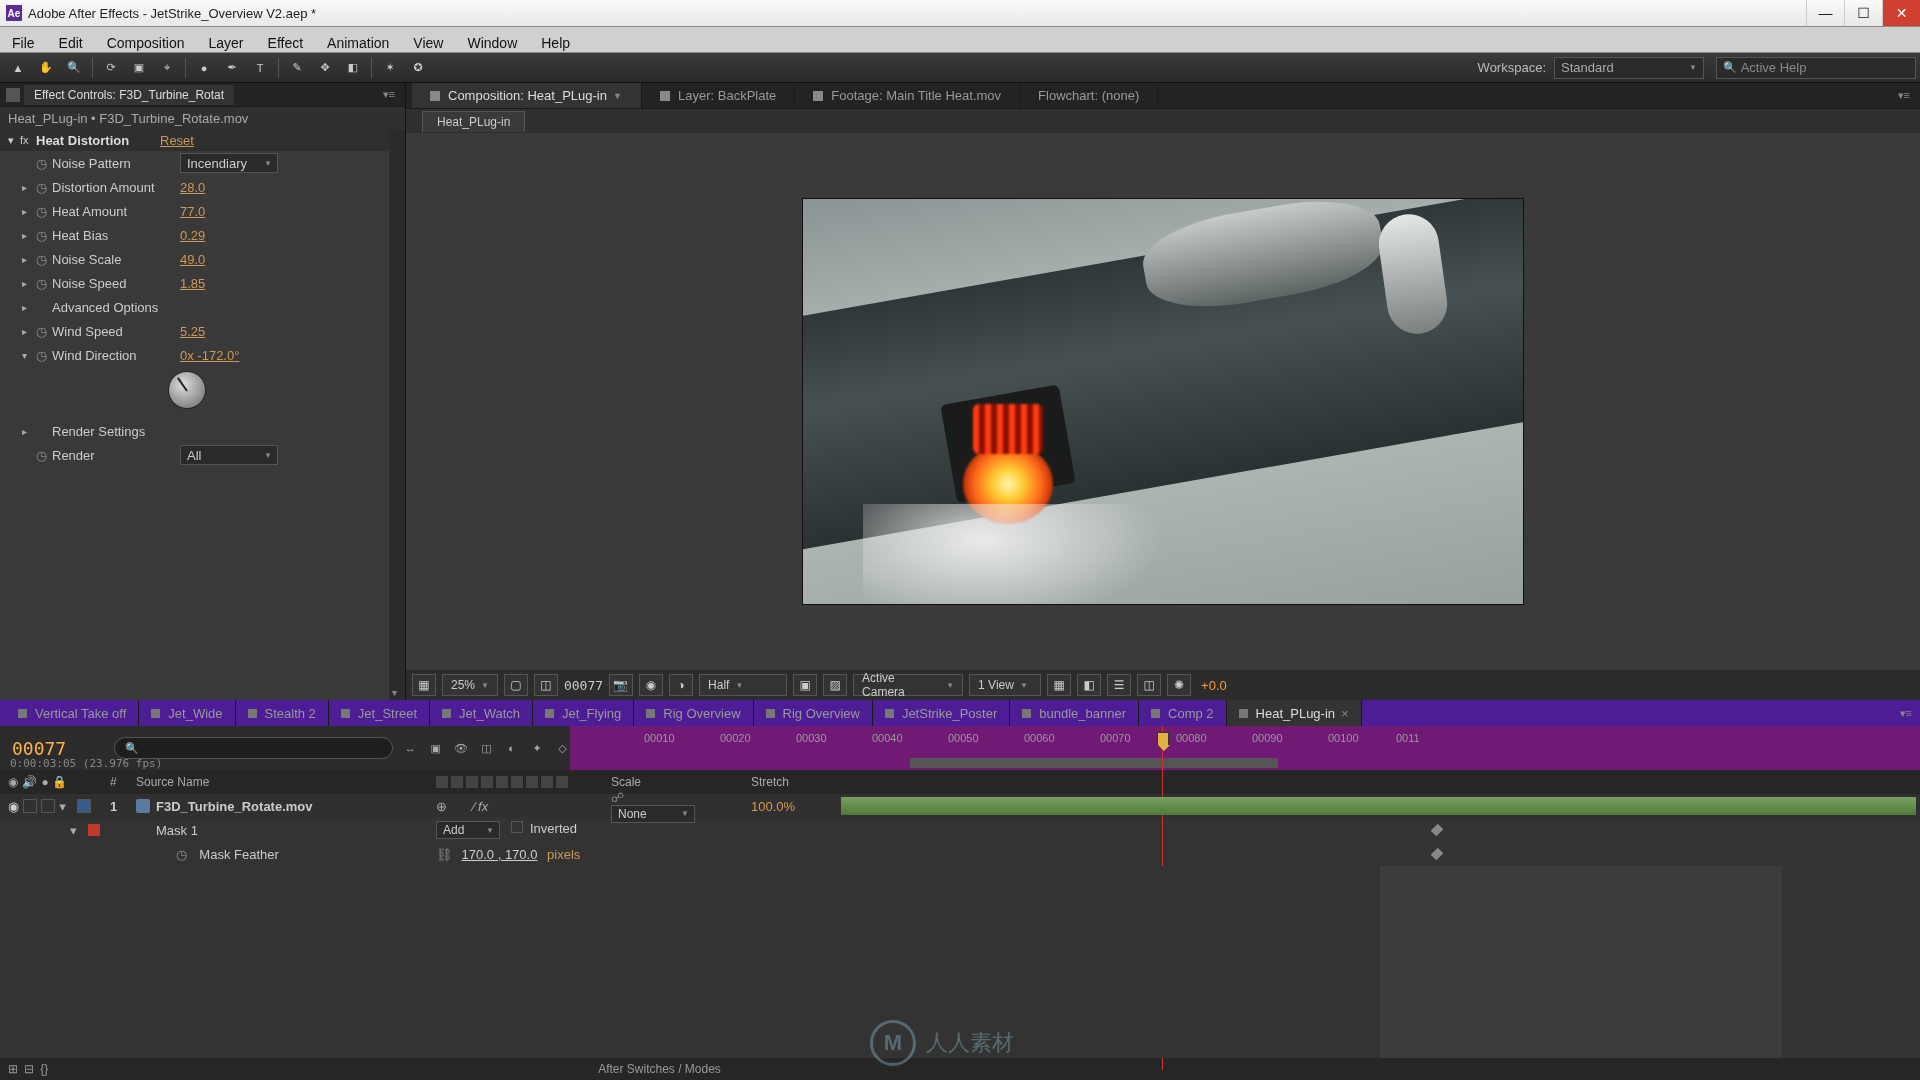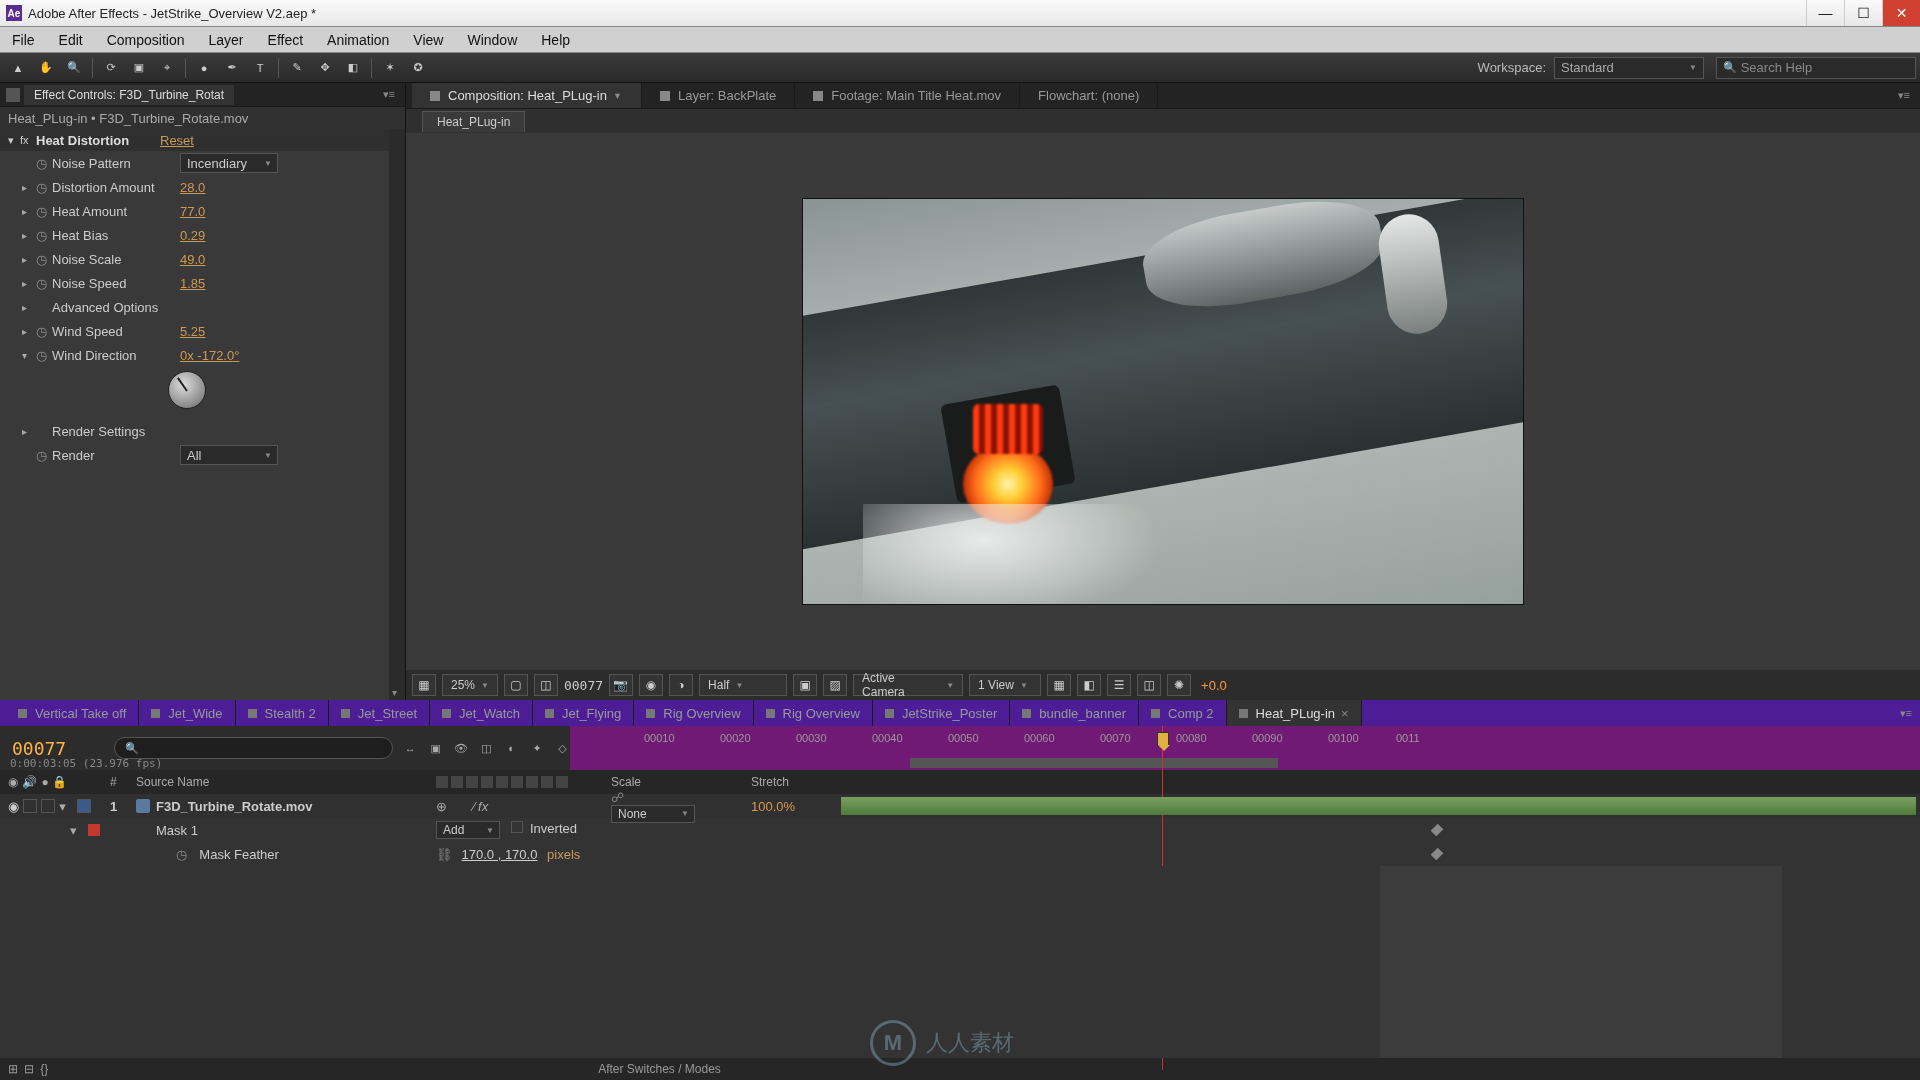--- a/index.html
+++ b/index.html
@@ -8,21 +8,21 @@
 
 .titlebar { height:27px; background:linear-gradient(#fafafa,#e8e8e8); display:flex; align-items:center; border-bottom:1px solid #888; }
 .titlebar .app-icon { width:16px; height:16px; background:#5c2d91; margin:0 6px; display:inline-flex; align-items:center; justify-content:center; color:#fff; font-weight:bold; font-size:10px;}
 .titlebar .title { color:#222; font-size:13px; flex:1; }
 .winbtns { display:flex; height:100%; }
 .winbtn { width:38px; display:flex; align-items:center; justify-content:center; border-left:1px solid #ccc; font-family:Arial; font-size:14px; color:#222;}
 .winbtn.close { background:#d04030; color:#fff; }
 
 
 .menubar { height:26px; background:#d0d0d0; display:flex; align-items:stretch; border-bottom:1px solid #888;}
-.menubar .mi { padding:9px 12px; display:flex; align-items:center; color:#111; font-size:14px;text-align:right; }
+.menubar .mi { padding:16px 12px; display:flex; align-items:center; color:#111; font-size:14px;text-align:right; }
 
 
 .toolbar { height:30px; background:linear-gradient(#3a3a3a,#2a2a2a); display:flex; align-items:center; border-bottom:1px solid #111; padding:0 4px; }
 .toolbar .tbtn { width:26px; height:24px; display:flex; align-items:center; justify-content:center; color:#ccc; margin:0 1px; }
 .toolbar .sep { width:1px; height:20px; background:#555; margin:0 4px; }
 .toolbar .spacer { flex:1; }
 .toolbar .wslabel { color:#bbb; margin-right:8px; font-size:13px;}
 .toolbar .wsdrop { width:150px; height:22px; background:#2a2a2a; border:1px solid #555; display:flex; align-items:center; padding:0 6px; color:#aaa; font-size:13px; position:relative;}
 .toolbar .wsdrop::after { content:"▼"; font-size:8px; position:absolute; right:6px; color:#888;}
 .toolbar .search { width:200px; height:22px; background:#2a2a2a; border:1px solid #555; margin-left:12px; display:flex; align-items:center; color:#888; padding:0 6px; font-size:13px;}
@@ -193,21 +193,21 @@
   <div class="sep"></div>
   <div class="tbtn">✎</div>
   <div class="tbtn">✥</div>
   <div class="tbtn">◧</div>
   <div class="sep"></div>
   <div class="tbtn">✶</div>
   <div class="tbtn">✪</div>
   <div class="spacer"></div>
   <span class="wslabel">Workspace:</span>
   <div class="wsdrop">Standard</div>
-  <div class="search">Search Help</div>
+  <div class="search">Active Help</div>
 </div>
 
 <div class="main">
 
   <div class="leftcol">
     <div class="ectabs">
       <span class="tabicon"></span>
       <span class="tablabel">Effect Controls: F3D_Turbine_Rotat</span>
       <span class="misc">▾≡</span>
     </div>

